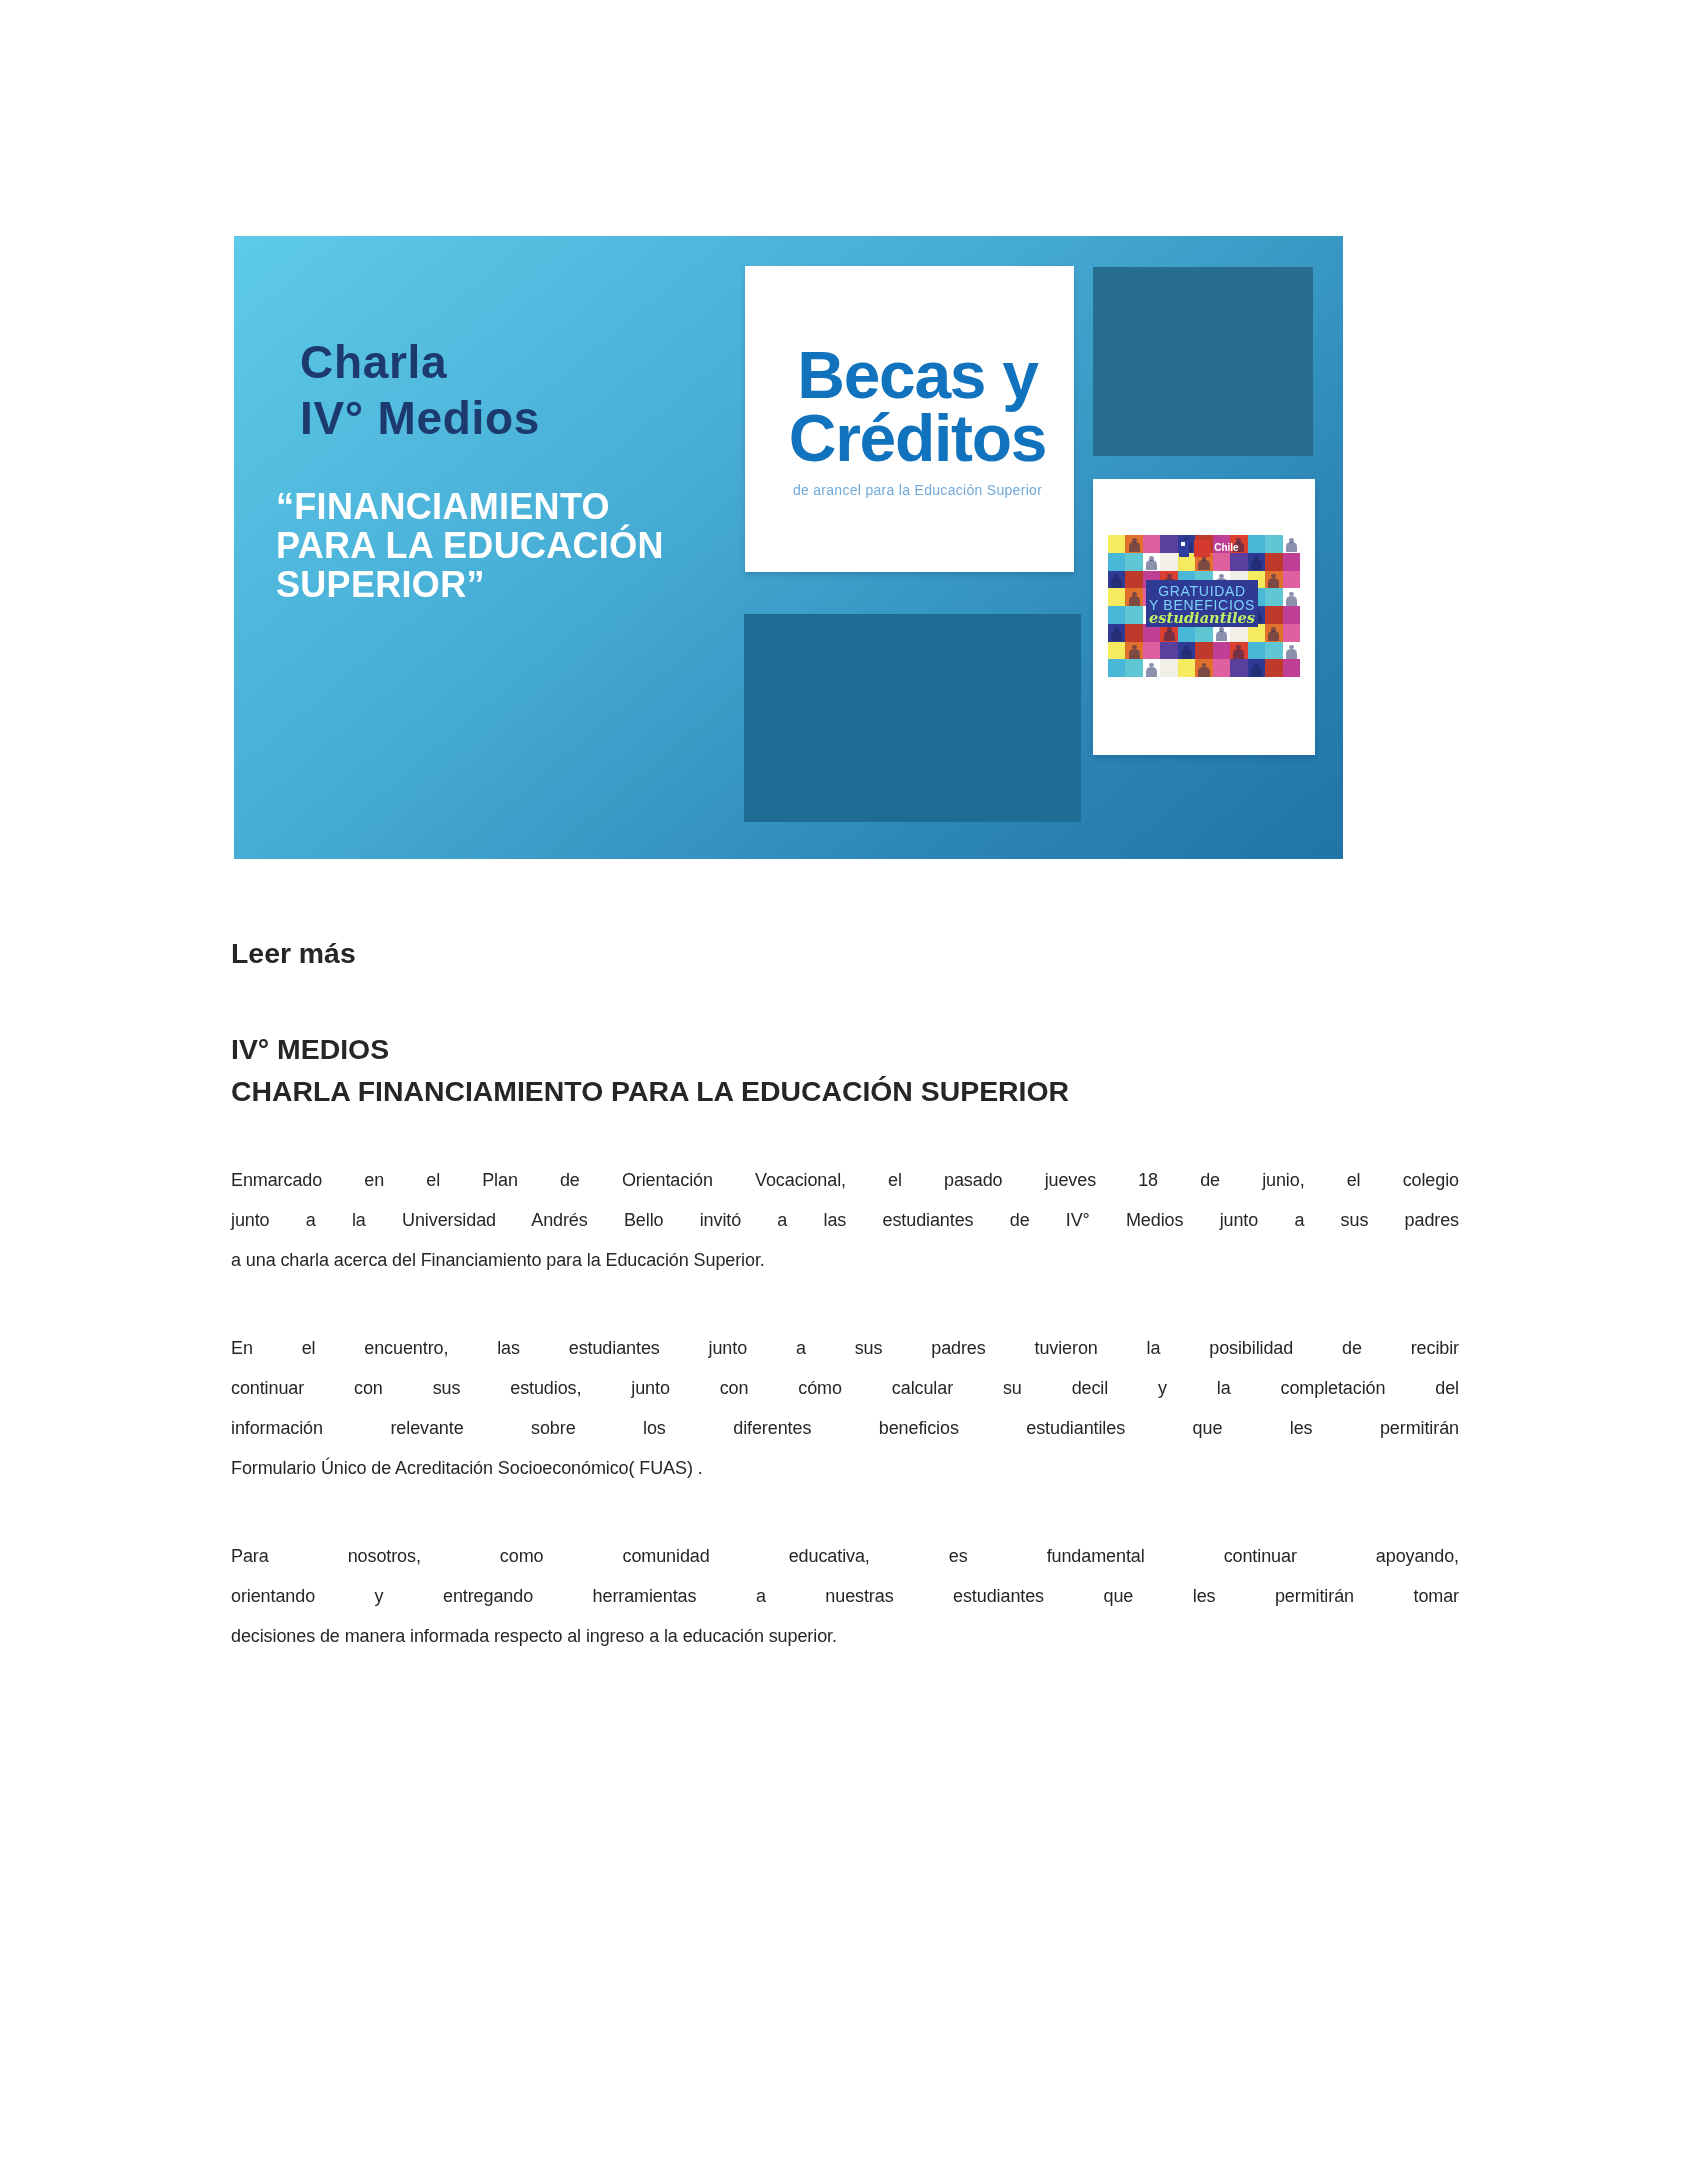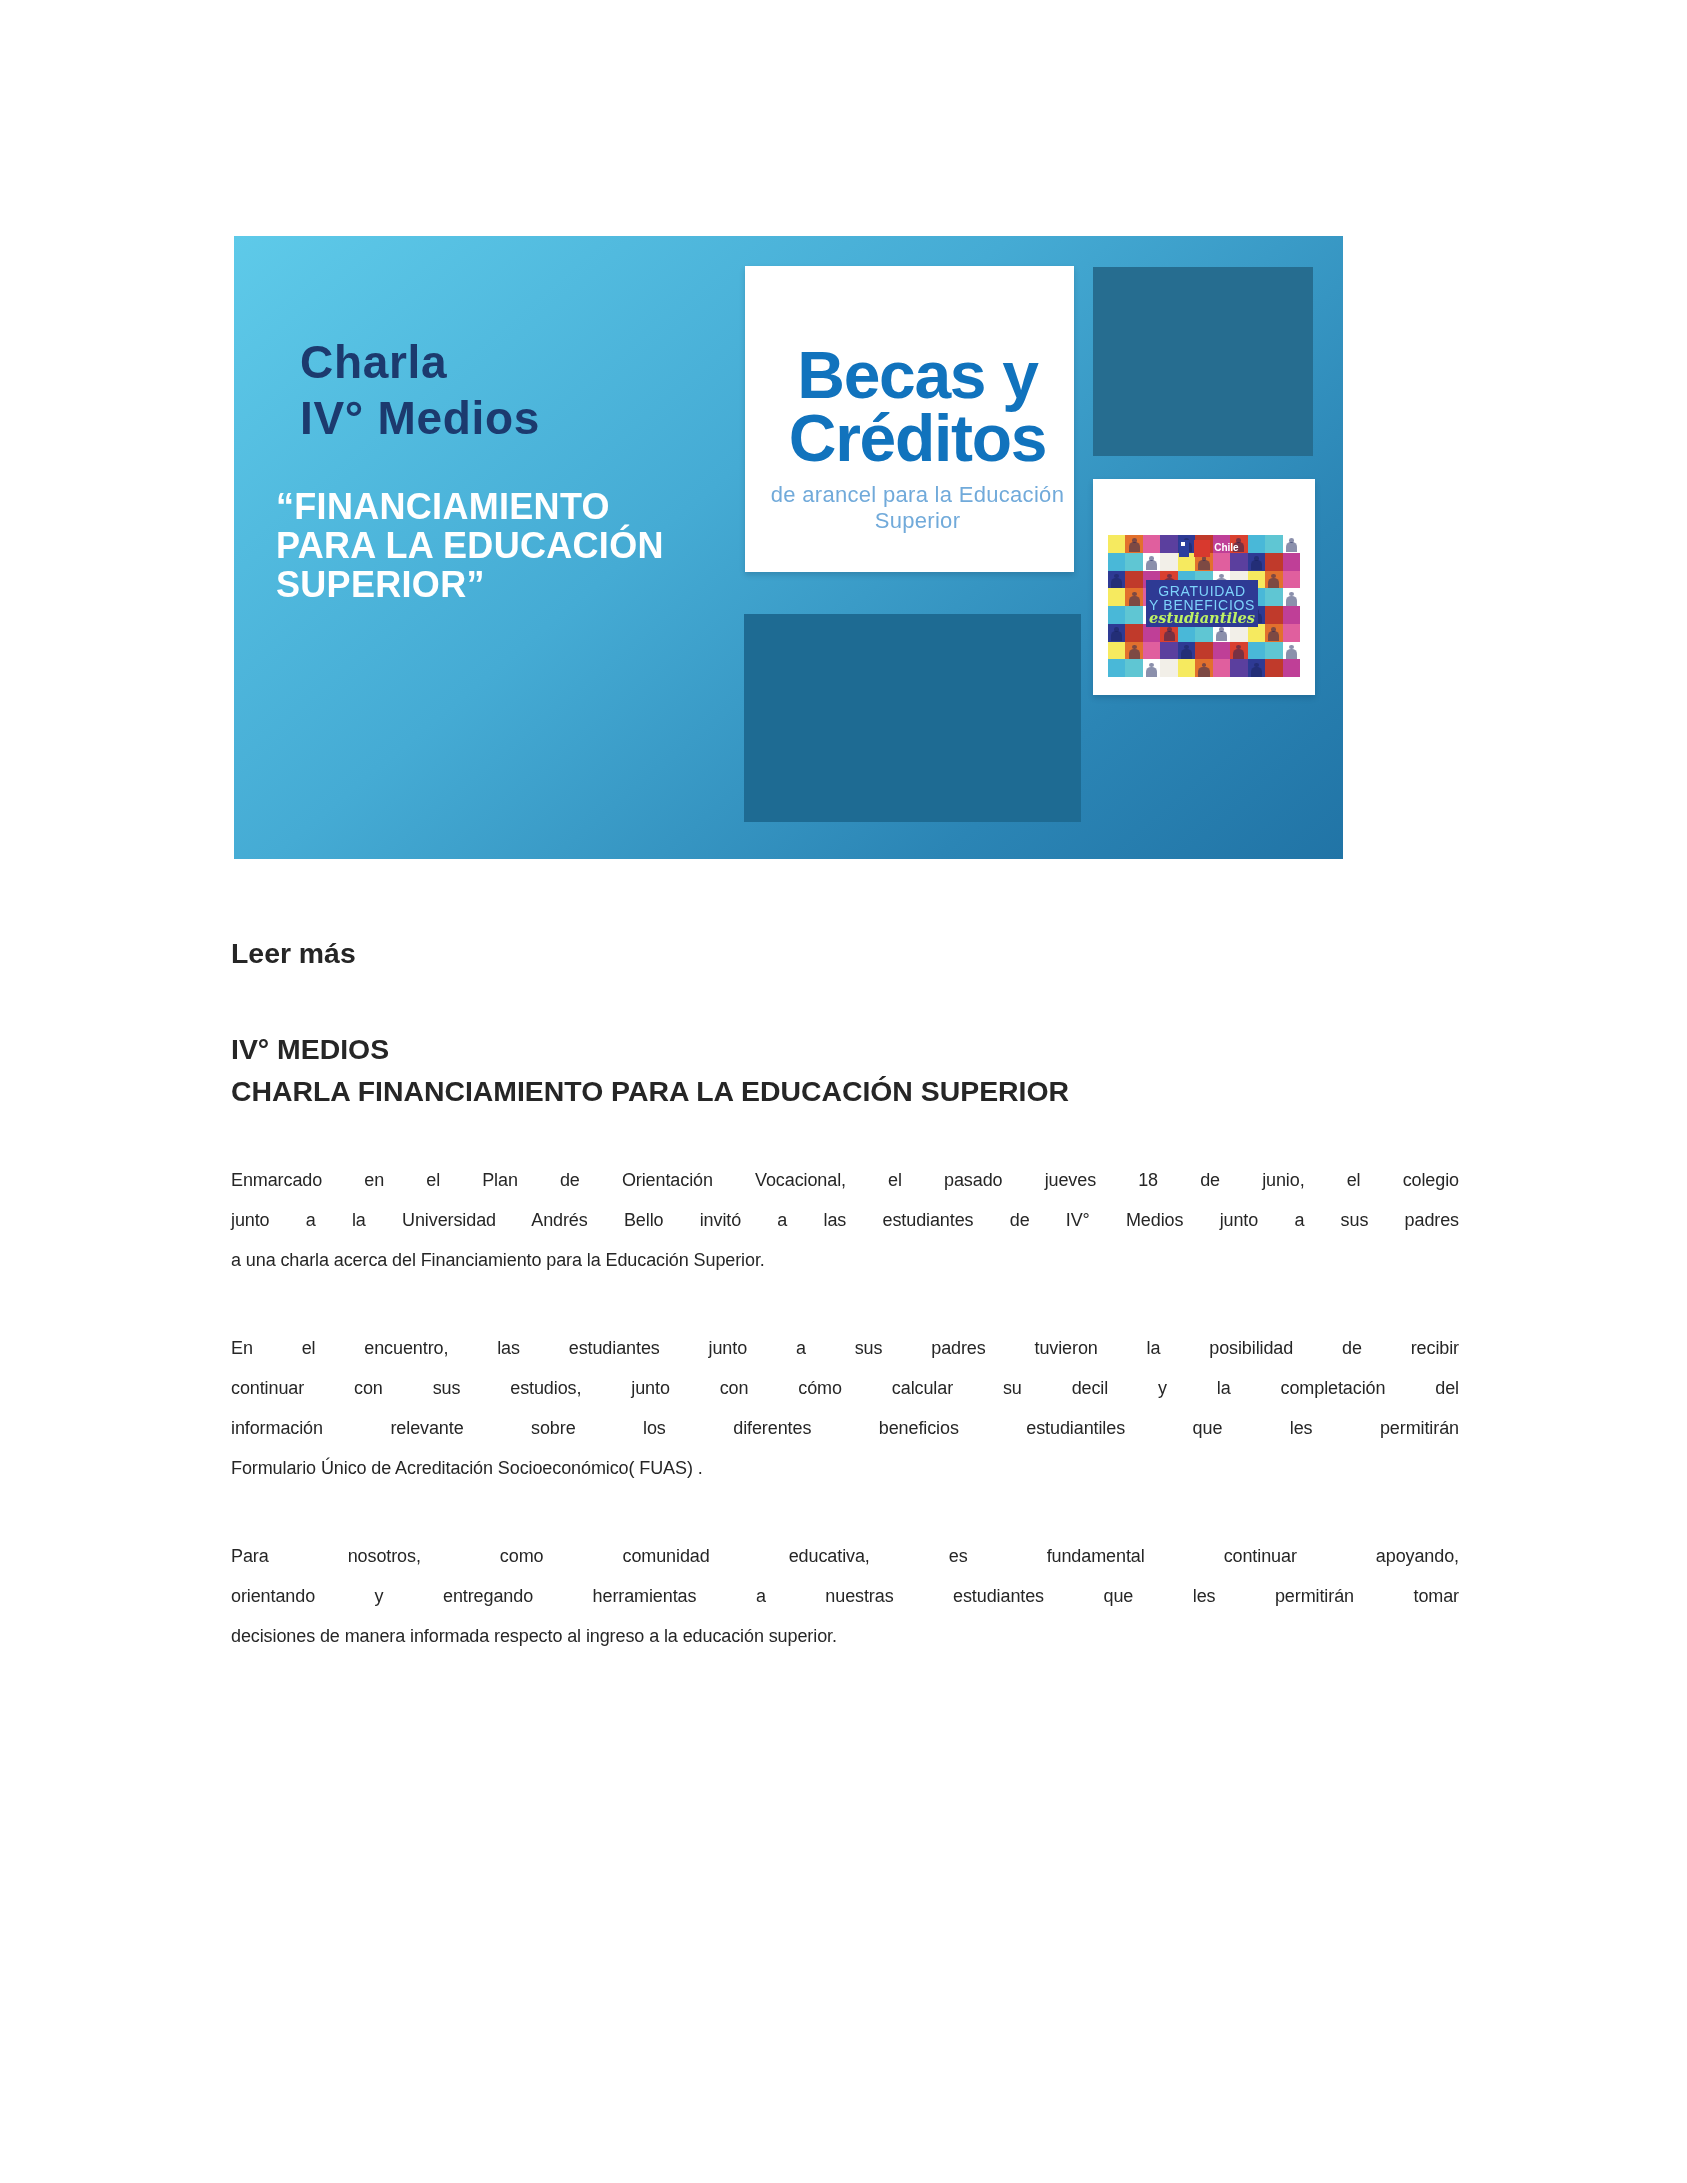--- a/index.html
+++ b/index.html
@@ -20,24 +20,24 @@
   .quote{
     position:absolute;left:42px;top:251px;
     color:#ffffff;font-weight:bold;font-size:36px;line-height:39px;letter-spacing:0.3px;
   }
   .card{position:absolute;background:#ffffff;box-shadow:0 2.6px 5.3px rgba(8,40,70,.20);text-align:center;}
   .becas-card{left:511px;top:30px;width:329px;height:306px;}
   .becas-title{
     margin:78px 0 0 16px;font-weight:bold;font-size:66px;line-height:63px;
     letter-spacing:-1.3px;color:#1173bd;
   }
-  .becas-sub{margin:12px 0 0 16px;font-size:22px;color:#71aada;letter-spacing:0.3px;}
+  .becas-sub{margin:12px 0 0 16px;font-size:14px;color:#71aada;letter-spacing:0.3px;}
   .teal-a{position:absolute;left:859px;top:31px;width:220px;height:189px;background:#266d90;}
   .teal-b{position:absolute;left:510px;top:378px;width:337px;height:208px;background:#1e6b93;}
-  .grat-card{left:859px;top:243px;width:222px;height:216px;}
+  .grat-card{left:859px;top:243px;width:222px;height:276px;}
   .poster{
     position:absolute;left:15px;top:56px;width:192px;height:142px;
     background:#2e3a94;overflow:hidden;
   }
   .mosaic{display:grid;grid-template-columns:repeat(11,1fr);grid-auto-rows:1fr;width:100%;height:100%;}
   .tile{position:relative;}
   .person{position:absolute;left:18%;top:42%;width:64%;height:56%;
     background:rgba(24,34,90,.5);border-radius:45% 45% 0 0;}
   .person::before{content:"";position:absolute;left:28%;top:-40%;width:44%;height:44%;
     border-radius:50%;background:rgba(24,34,90,.5);}

